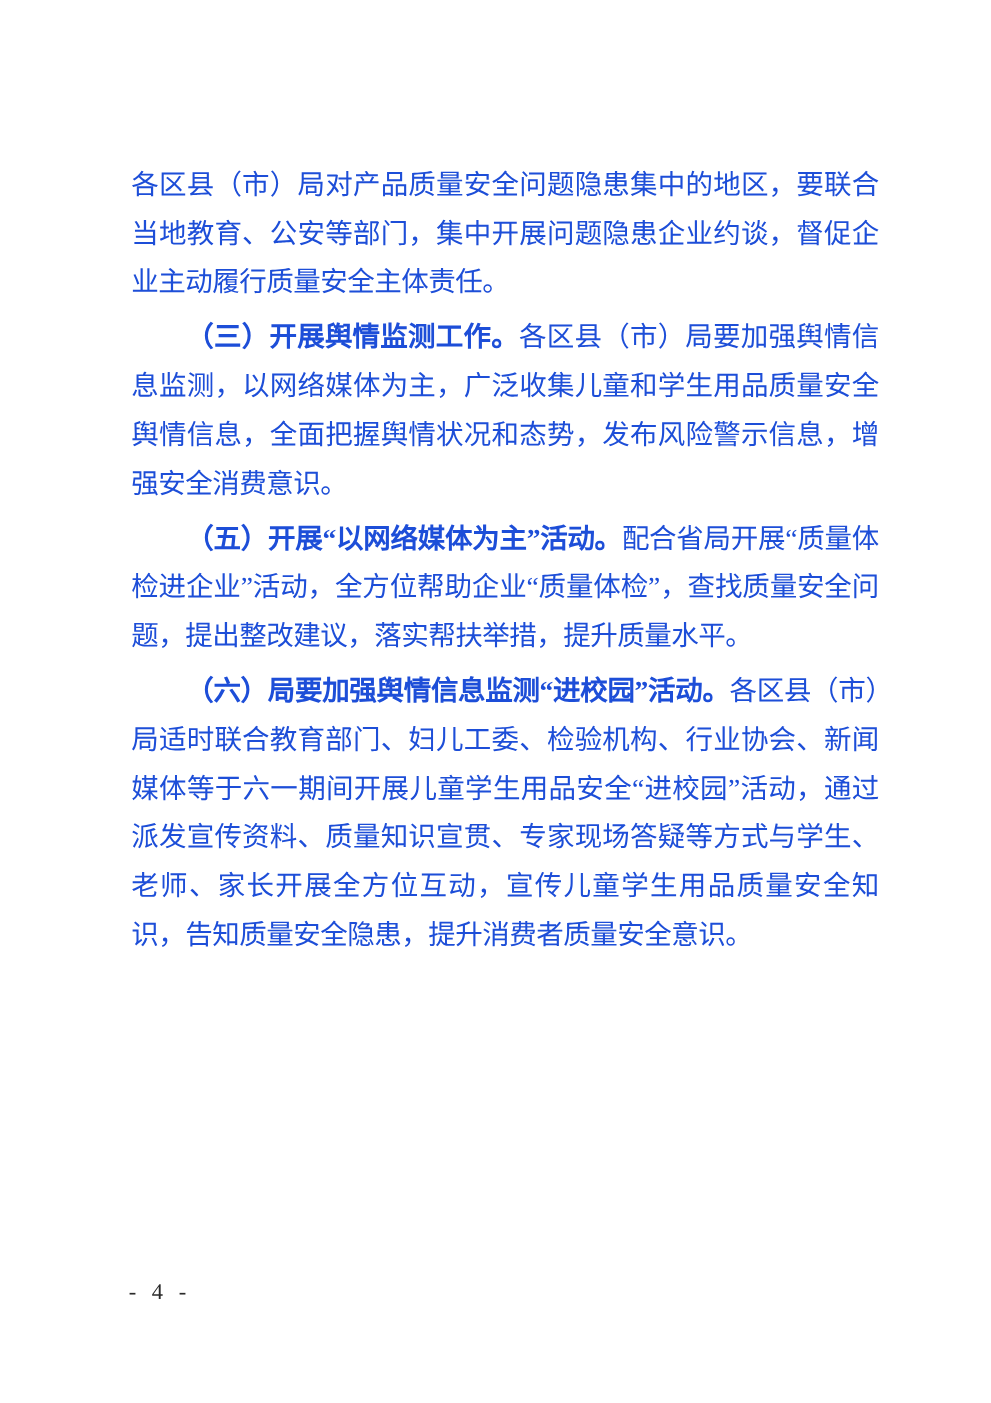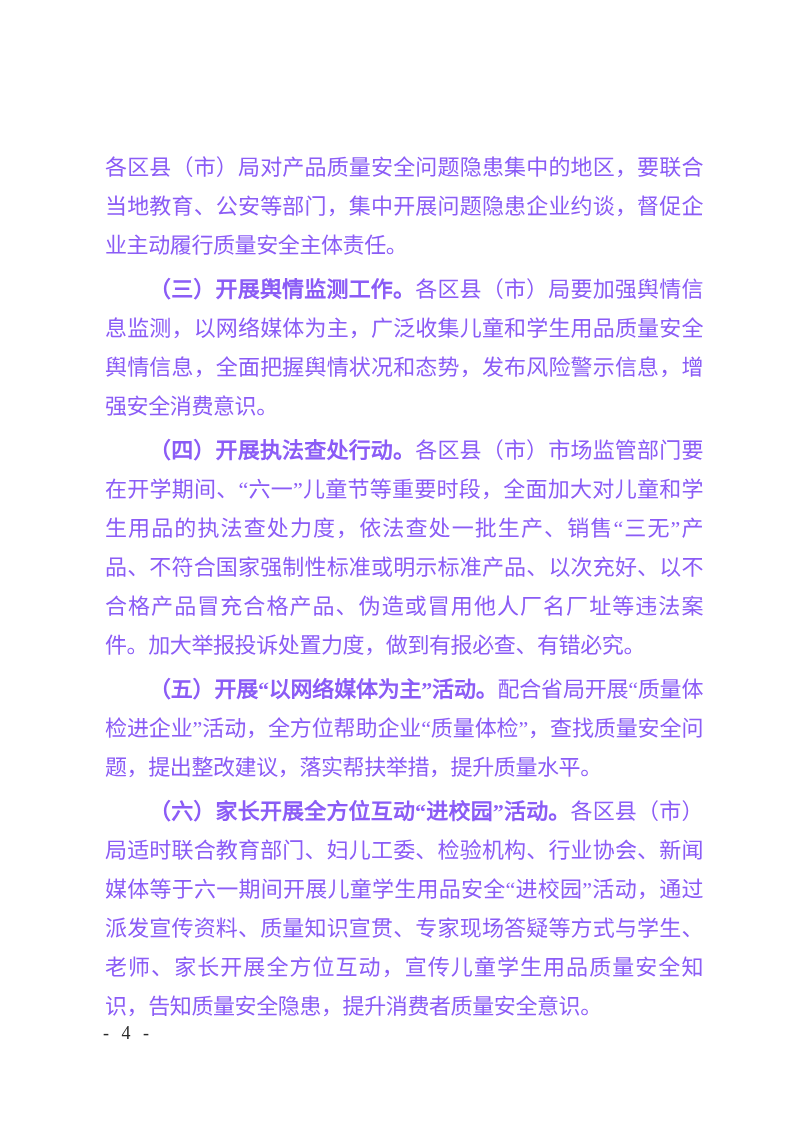--- a/index.html
+++ b/index.html
@@ -11,25 +11,25 @@
     position: relative;
     width: 793px;
     height: 1122px;
     background: #ffffff;
     overflow: hidden;
     font-family: "Liberation Serif", "DejaVu Serif", serif;
   }
   .text-block {
     position: absolute;
     left: 105px;
-    top: 148px;
+    top: 128px;
     width: 598px;
     font-size: 22px;
     line-height: 39px;
-    color: #8b5cf6;
+    color: #1d4ed8;
     text-align: justify;
     text-justify: inter-ideograph;
     letter-spacing: -0.4px;
   }
   .para {
     margin: 0 0 5px 0;
     padding: 0;
   }
   .para.indent {
     text-indent: 2em;
@@ -51,22 +51,21 @@
 </head>
 <body>
 
 <div class="page">
   <main class="text-block">
 
     <p class="para"><span class="lead"></span><span class="body-text">各区县（市）局对产品质量安全问题隐患集中的地区，要联合当地教育、公安等部门，集中开展问题隐患企业约谈，督促企业主动履行质量安全主体责任。</span></p>
 
     <p class="para indent"><span class="lead">（三）开展舆情监测工作。</span><span class="body-text">各区县（市）局要加强舆情信息监测，以网络媒体为主，广泛收集儿童和学生用品质量安全舆情信息，全面把握舆情状况和态势，发布风险警示信息，增强安全消费意识。</span></p>
 
-    <p class="para indent"><span class="lead">（四）开展执法查处行动。</span><span class="body-text">各区县（市）市场监管部门要在开学期间、“六一”儿童节等重要时段，全面加大对儿童和学生用品的执法查处力度，依法查处一批生产、销售“三无”产品、不符合国家强制性标准或明示标准产品、以次充好、以不合格产品冒充合格产品、伪造或冒用他人厂名厂址等违法案件。加大举报投诉处置力度，做到有报必查、有错必究。</span></p>
 
     <p class="para indent"><span class="lead">（五）开展“以网络媒体为主”活动。</span><span class="body-text">配合省局开展“质量体检进企业”活动，全方位帮助企业“质量体检”，查找质量安全问题，提出整改建议，落实帮扶举措，提升质量水平。</span></p>
 
-    <p class="para indent"><span class="lead">（六）家长开展全方位互动“进校园”活动。</span><span class="body-text">各区县（市）局适时联合教育部门、妇儿工委、检验机构、行业协会、新闻媒体等于六一期间开展儿童学生用品安全“进校园”活动，通过派发宣传资料、质量知识宣贯、专家现场答疑等方式与学生、老师、家长开展全方位互动，宣传儿童学生用品质量安全知识，告知质量安全隐患，提升消费者质量安全意识。</span></p>
+    <p class="para indent"><span class="lead">（六）局要加强舆情信息监测“进校园”活动。</span><span class="body-text">各区县（市）局适时联合教育部门、妇儿工委、检验机构、行业协会、新闻媒体等于六一期间开展儿童学生用品安全“进校园”活动，通过派发宣传资料、质量知识宣贯、专家现场答疑等方式与学生、老师、家长开展全方位互动，宣传儿童学生用品质量安全知识，告知质量安全隐患，提升消费者质量安全意识。</span></p>
 
   </main>
 
   <div class="page-number">- 4 -</div>
 </div>
 
 </body></html>

